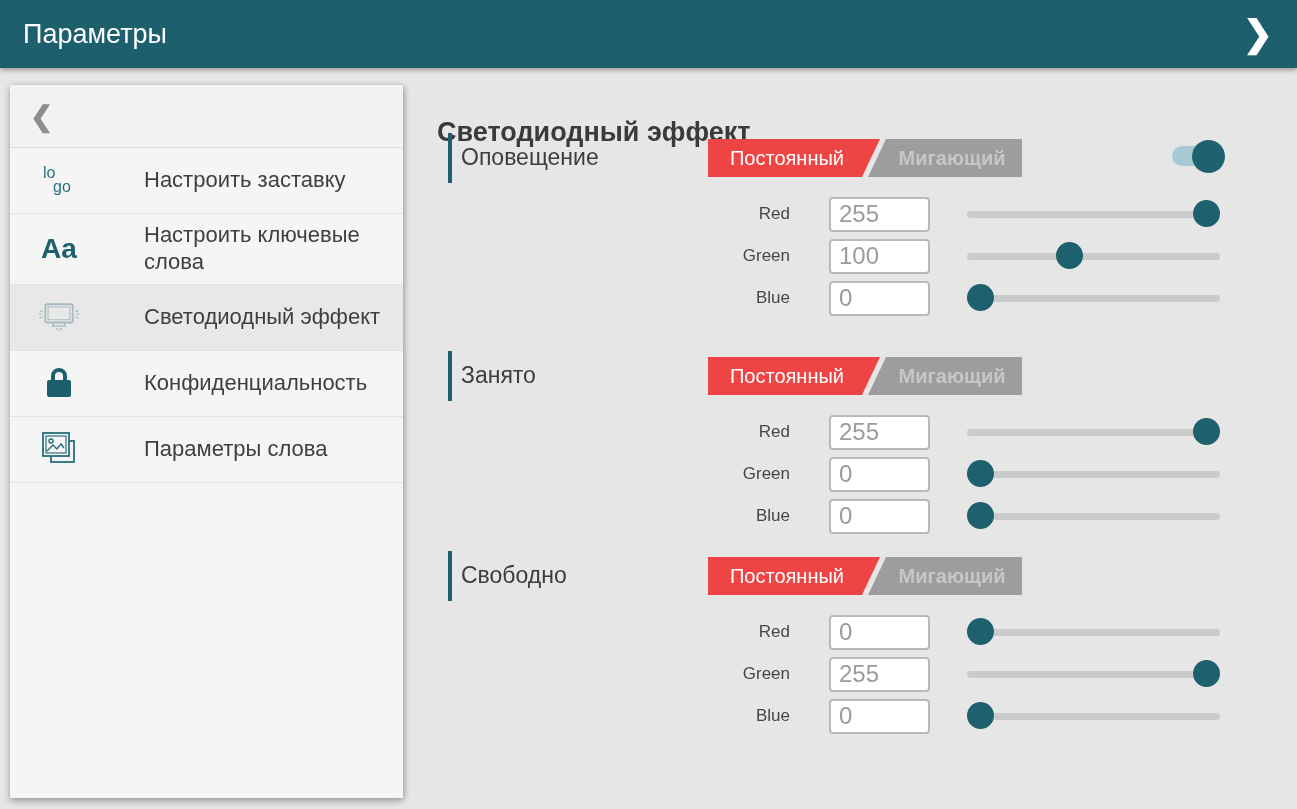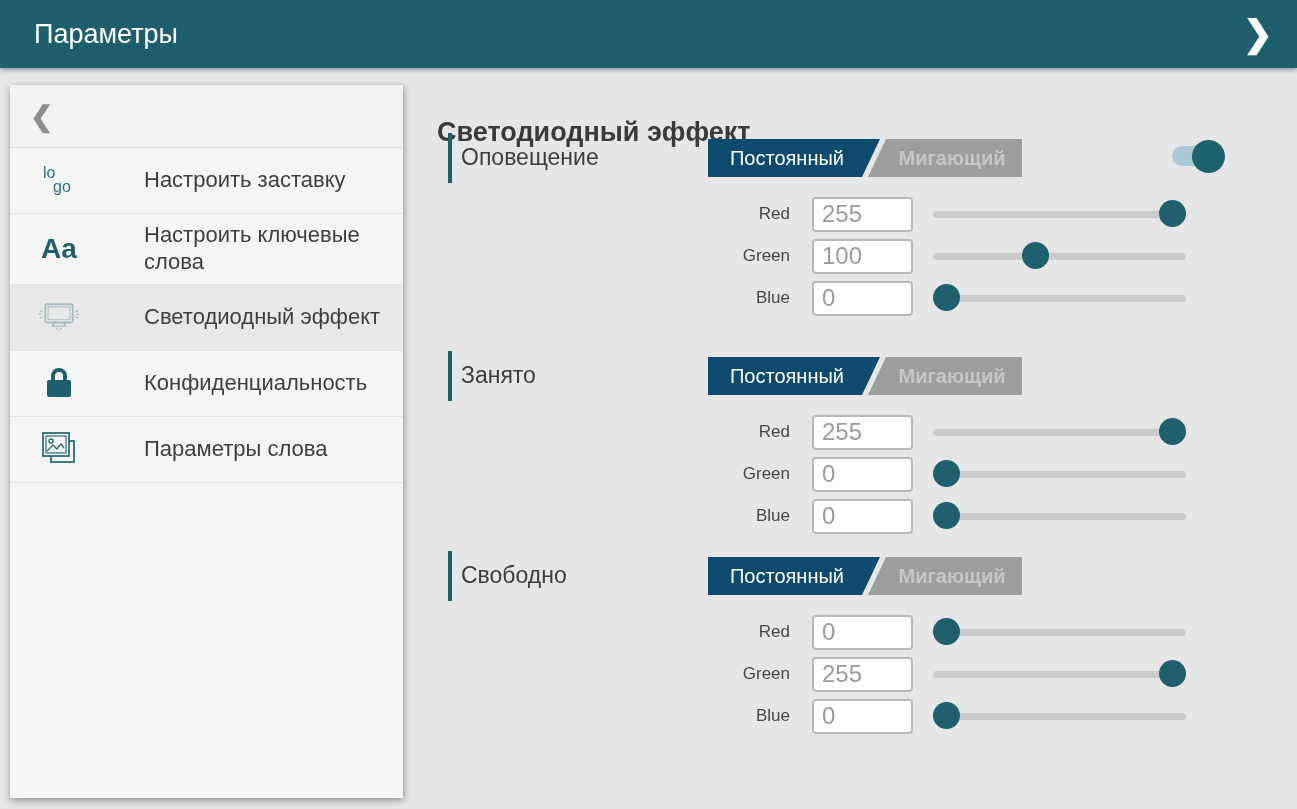--- a/index.html
+++ b/index.html
@@ -2,21 +2,21 @@
 <html><head>
 <meta charset="utf-8">
 <style>
   html,body{margin:0;padding:0;background:#e5e6e5;}
   *{box-sizing:border-box;font-family:"Liberation Sans", sans-serif;}
   .page{position:relative;width:1297px;height:809px;background:#e5e6e5;overflow:hidden;}
 
   
   .appbar{position:absolute;left:0;top:0;width:1297px;height:68px;background:#1d5f6d;
           box-shadow:0 2px 5px rgba(0,0,0,.35);z-index:30;display:flex;align-items:center;}
-  .appbar-title{color:#fff;font-size:27px;margin-left:34px;}
+  .appbar-title{color:#fff;font-size:27px;margin-left:23px;}
   .appbar-forward{position:absolute;right:18px;top:10px;color:#fff;font-size:36px;font-weight:600;
           line-height:48px;cursor:pointer;padding:0 6px;}
 
   
   .sidebar{position:absolute;left:10px;top:85px;width:393px;height:713px;background:#f4f5f4;
            box-shadow:0 3px 7px rgba(0,0,0,.30), 2px 0 5px rgba(0,0,0,.12);z-index:10;}
   .sidebar-back{height:63px;display:flex;align-items:center;padding-left:20px;
                 border-bottom:1px solid #dcdcdc;background:#f1f2f1;cursor:pointer;}
   .sidebar-back .chev{color:#8e8e8e;font-size:28px;font-weight:700;}
   .side-item{display:flex;align-items:center;min-height:66px;padding:8px 12px 8px 28px;
@@ -32,32 +32,32 @@
 
   
   .main-title{position:absolute;left:437px;top:99px;font-size:27px;color:#3a3a3a;}
   .section{position:absolute;left:437px;width:820px;}
   .sec-head{position:relative;height:52px;}
   .sec-bar{position:absolute;left:11px;top:1px;width:4px;height:50px;background:#1d5f6d;}
   .sec-title{position:absolute;left:24px;top:0;line-height:50px;font-size:23px;color:#3d3d3d;}
   .segmented{position:absolute;left:271px;top:7px;width:314px;height:38px;}
   .seg{position:absolute;top:0;height:38px;display:flex;align-items:center;justify-content:center;
        font-size:20px;cursor:pointer;}
-  .seg-left{left:0;width:172px;background:#0c4a6e;color:#ffffff;
+  .seg-left{left:0;width:172px;background:#ef4444;color:#ffffff;
             clip-path:polygon(0 0,100% 0,calc(100% - 18px) 100%,0 100%);padding-right:14px;}
   .seg-right{left:160px;width:154px;background:#9d9d9d;color:#c6c6c6;
             clip-path:polygon(18px 0,100% 0,100% 100%,0 100%);padding-left:14px;font-weight:bold;}
   .toggle{position:absolute;left:735px;top:14px;width:51px;height:20px;border-radius:10px;
           background:#a6c9d3;cursor:pointer;}
   .toggle .knob{position:absolute;top:-6.5px;left:19.5px;width:33px;height:33px;border-radius:50%;
           background:#1e6270;}
 
   .rgb-rows{margin-top:64px;} 
   .sec-head + .rgb-rows{margin-top:12px;}
-  .rgb-row{display:flex;align-items:center;height:36px;margin-bottom:6px;}
+  .rgb-row{display:flex;align-items:center;height:36px;margin-bottom:6px;gap:17px;}
   .rgb-label{width:353px;text-align:right;font-size:17px;color:#464646;}
   .rgb-input{width:101px;height:35px;margin-left:22px;border:2px solid #b9b9b9;border-radius:4px;
              background:#fff;color:#9b9b9b;font-size:24px;padding:0 8px;outline:none;}
   .slider{position:relative;width:253px;height:36px;margin-left:20px;cursor:pointer;}
   .slider .track{position:absolute;left:0;right:0;top:15px;height:7px;background:#cbcbcb;border-radius:4px;}
   .slider .thumb{position:absolute;top:4px;width:27px;height:27px;border-radius:50%;background:#1e606e;}
 
   .s1{top:132px;} .s2{top:350px;} .s3{top:550px;}
 </style>
 </head>

